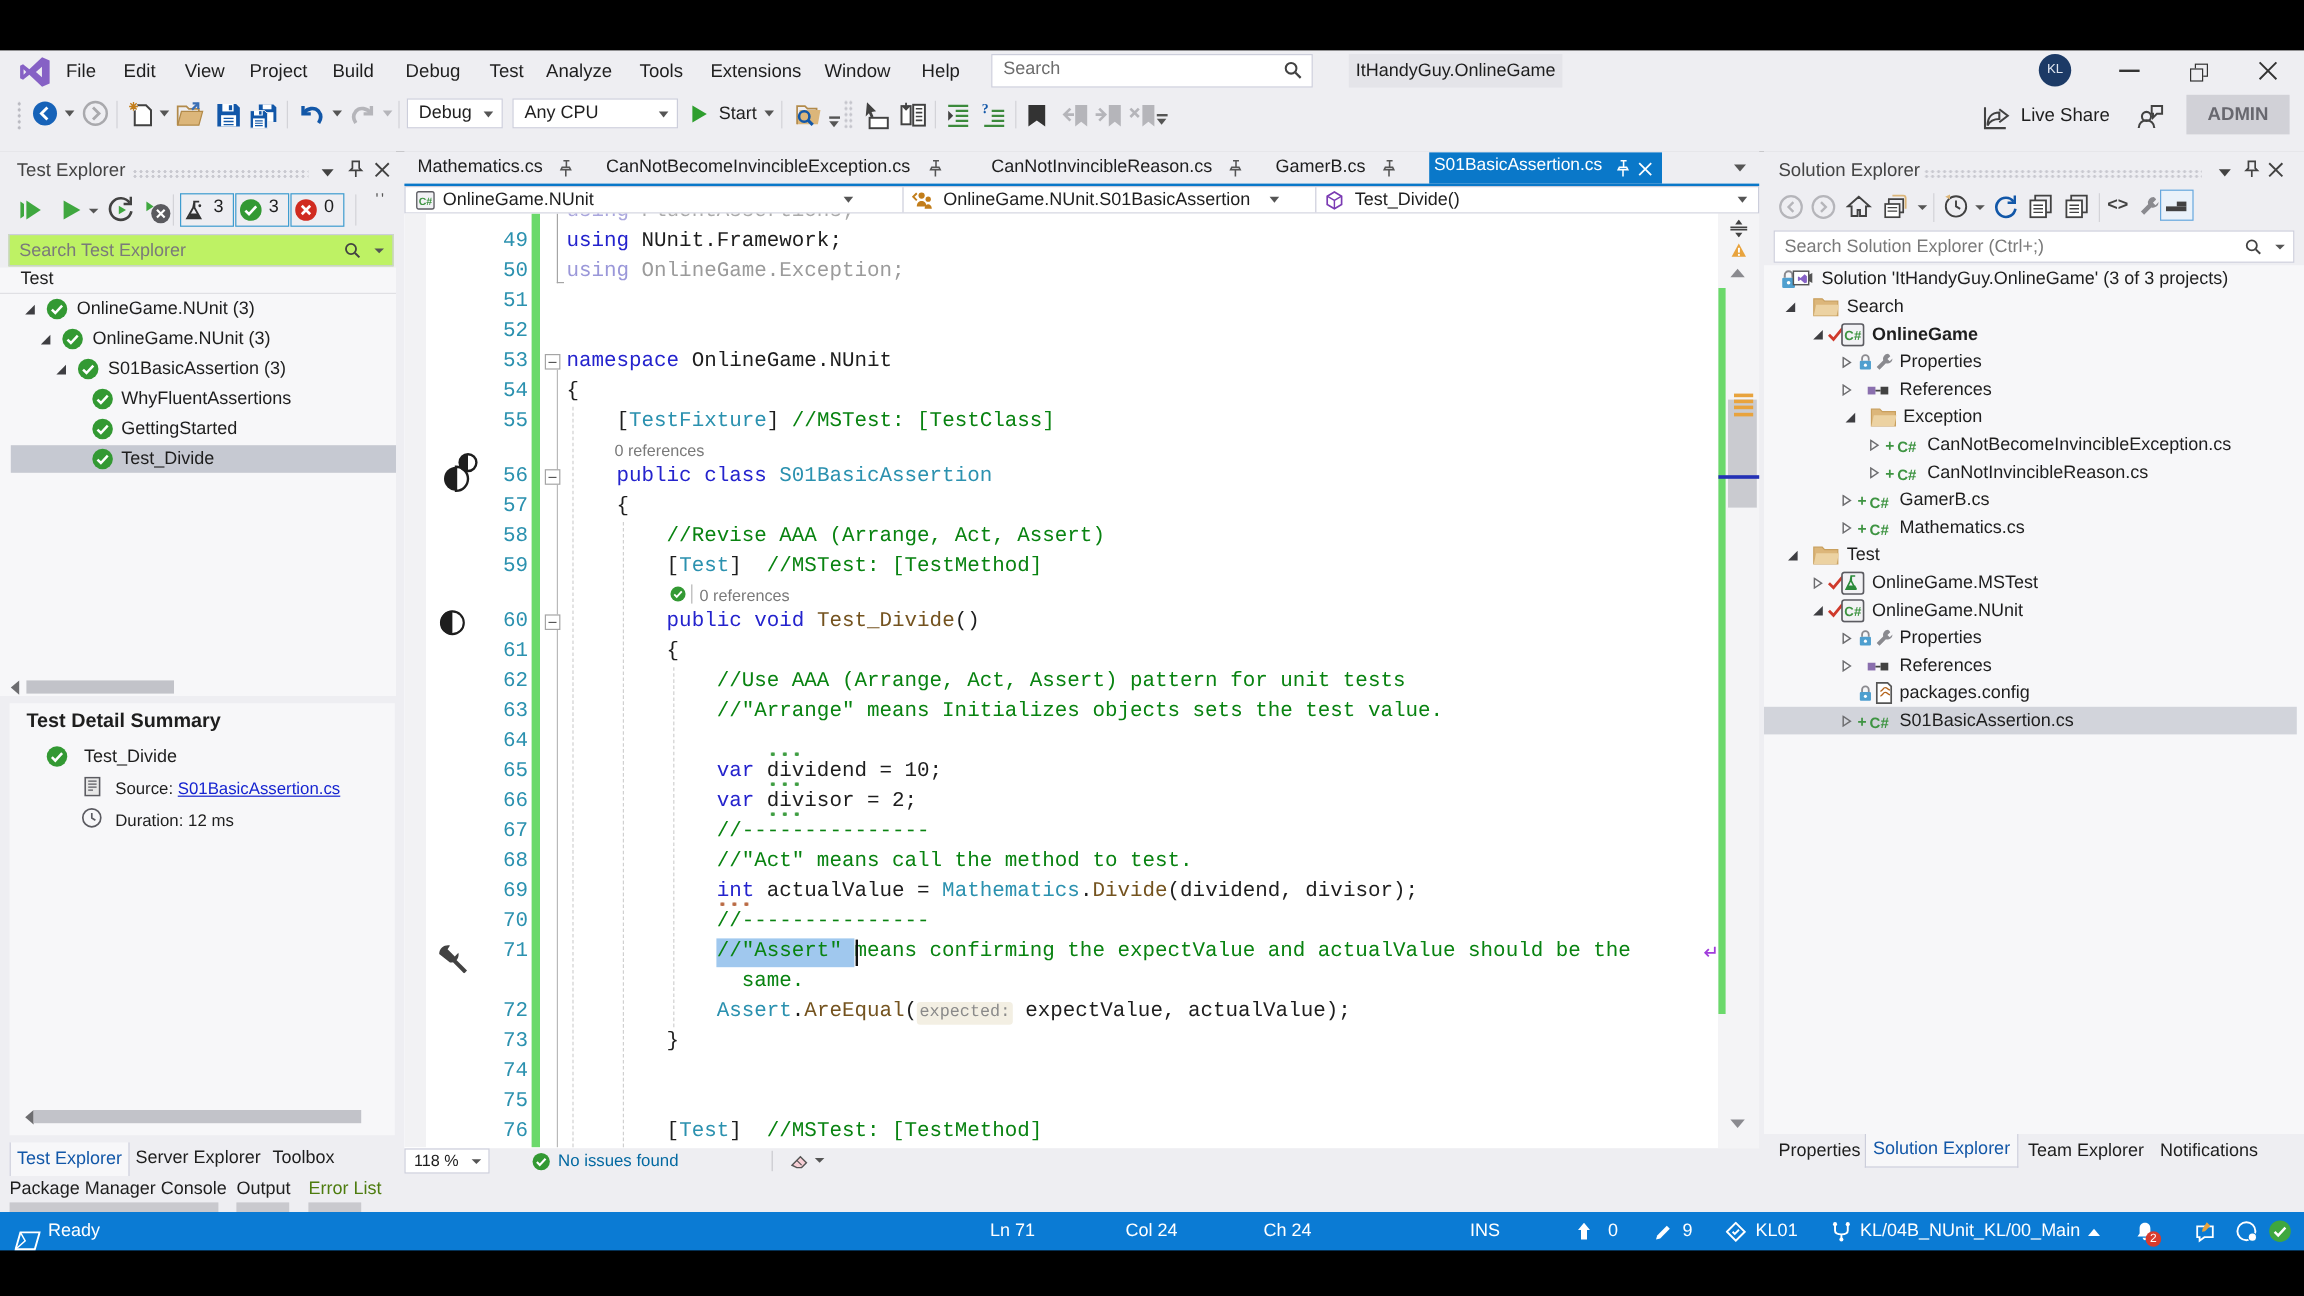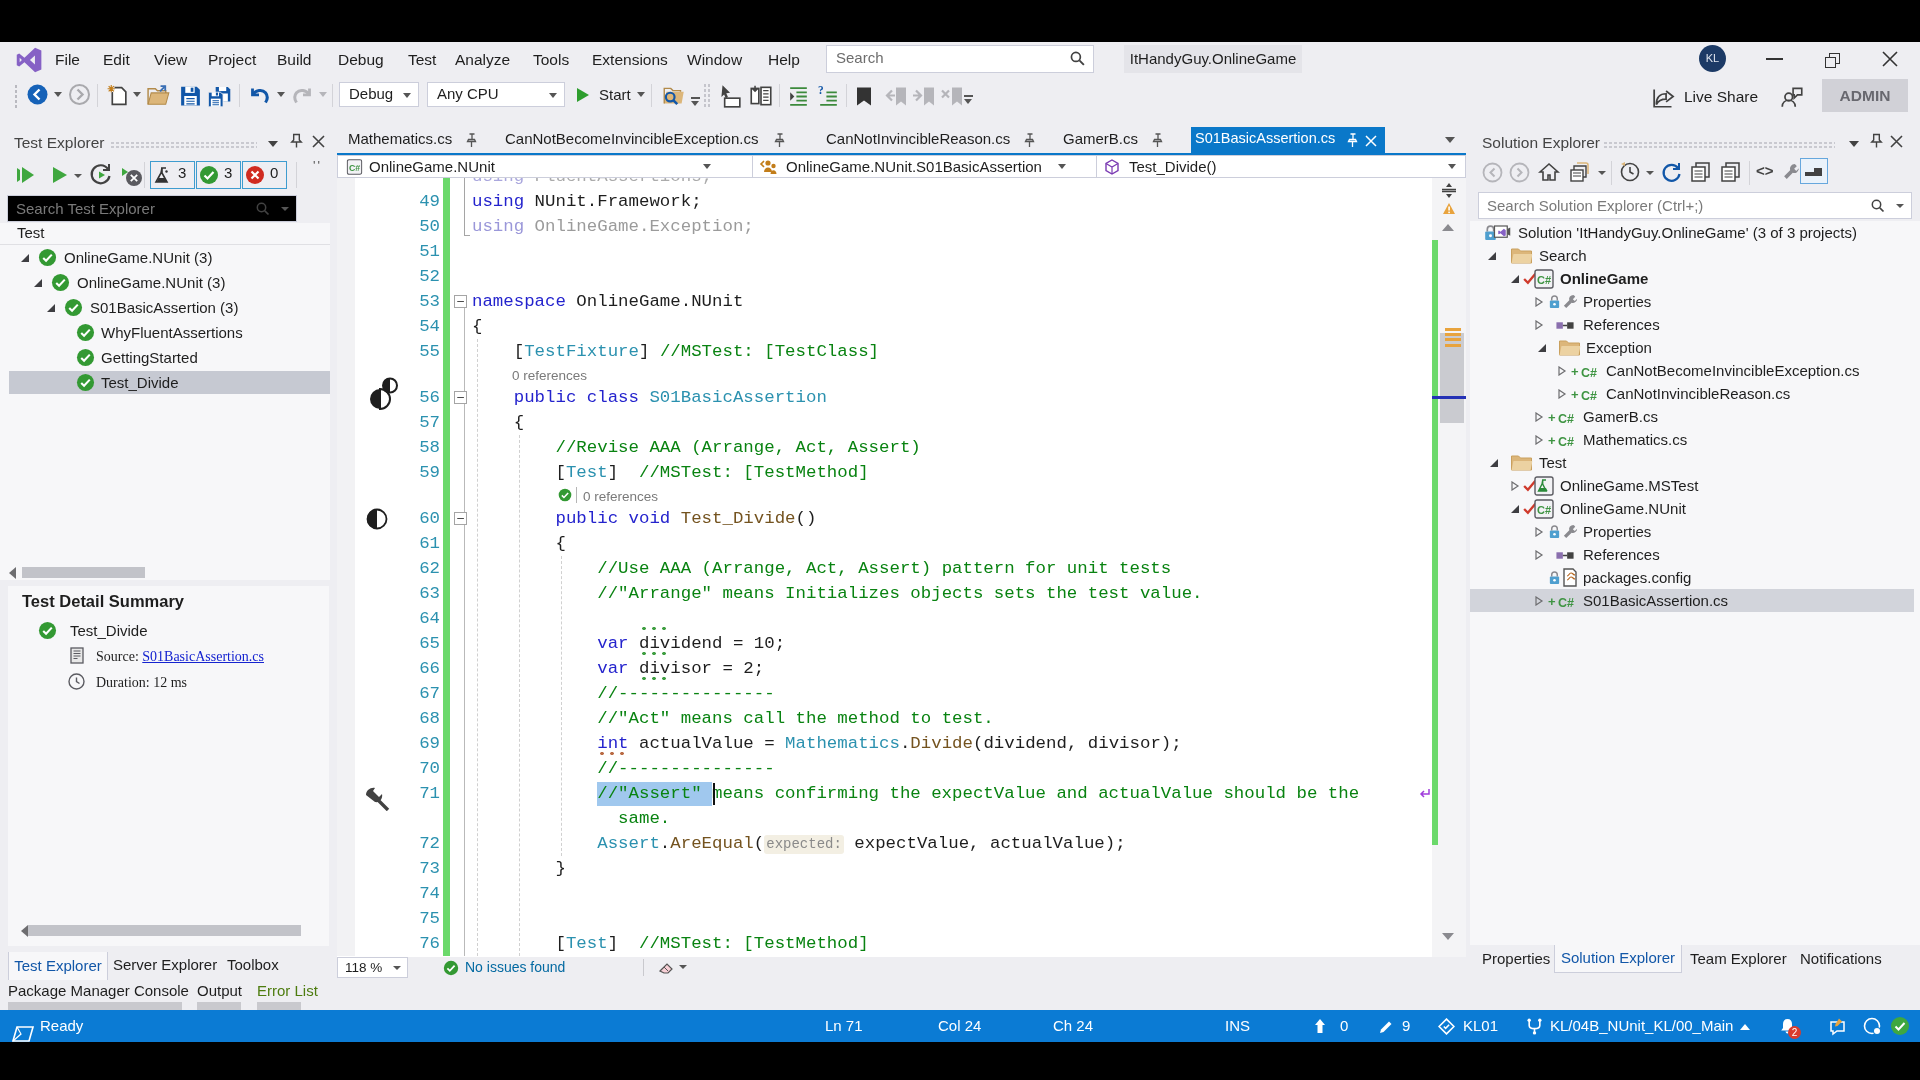--- a/index.html
+++ b/index.html
@@ -1,19 +1,19 @@
 <!DOCTYPE html>
 <html><head>
 <meta charset="utf-8">
 <style>
   * { margin:0; padding:0; box-sizing:border-box; }
   html,body { width:1920px; height:1080px; overflow:hidden; background:#000; }
   body { font-family:"Liberation Sans", sans-serif; position:relative; }
   .abs { position:absolute; }
-  .mono { font-family:Liberation Serif, serif; }
+  .mono { font-family:Liberation Sans, sans-serif; }
   #menubar { left:0; top:42px; width:1920px; height:38px; background:#eeeef2; }
   #toolbar { left:0; top:80px; width:1920px; height:46px; background:#eeeef2; }
   #main { left:0; top:126px; width:1920px; height:884px; background:#eeeef2; }
   #statusbar { left:0; top:1010px; width:1920px; height:32px; background:#0b7bd4; color:#fff; font-size:15px; }
   .mi { position:absolute; top:0; height:38px; line-height:35px; color:#1e1e1e; font-size:15.5px; }
   .sb { position:absolute; top:0; height:32px; line-height:32px; }
   
   .twtitle { position:absolute; font-size:15.5px; color:#444; }
   
   .trow { position:absolute; height:23px; line-height:23px; font-size:15px; color:#1e1e1e; white-space:pre; }
@@ -302,21 +302,21 @@
     <span class="abs" style="left:224px;top:38px;font-size:15px;color:#1e1e1e">3</span>
     <div class="abs" style="left:242px;top:35px;width:45px;height:28px;border:1px solid #3e9ccf;"></div>
     <svg class="abs" style="left:245px;top:39px" width="20" height="20" viewBox="0 0 20 20">
         <circle cx="10" cy="10" r="9" fill="#d02b20"></circle>
         <path d="M6.5 6.5 13.5 13.5M13.5 6.5 6.5 13.5" stroke="#fff" stroke-width="2.2" fill="none"></path>
       </svg>
     <span class="abs" style="left:270px;top:38px;font-size:15px;color:#1e1e1e">0</span>
     <div class="abs" style="left:296px;top:36px;width:1px;height:26px;background:#d3d3d8"></div>
     <span class="abs" style="left:313px;top:32px;font-size:13px;color:#555;letter-spacing:2px">''</span>
 
-    <div class="abs" style="left:7px;top:69px;width:290px;height:27px;background:#000000;border:1px solid #cccedb;">
+    <div class="abs" style="left:7px;top:69px;width:321px;height:27px;background:#bef264;border:1px solid #cccedb;">
       <span style="position:absolute;left:8px;top:4px;font-size:15px;color:#7a7a7a">Search Test Explorer</span>
       <svg style="position:absolute;right:25px;top:5px" width="16" height="16" viewBox="0 0 16 16">
           <circle cx="6.5" cy="6.5" r="4.2" fill="none" stroke="#424242" stroke-width="1.5"></circle>
           <line x1="9.8" y1="9.8" x2="13.5" y2="13.5" stroke="#424242" stroke-width="1.7"></line>
         </svg>
       <span class="abs" style="right:7px;top:11px;width:0;height:0;border-left:4px solid transparent;border-right:4px solid transparent;border-top:4.5px solid #555"></span>
     </div>
 
     <div class="abs" style="left:0;top:97px;width:330px;height:357px;background:#f7f7f9;">
       <span class="abs" style="left:17px;top:1px;font-size:15px;color:#1e1e1e">Test</span>

